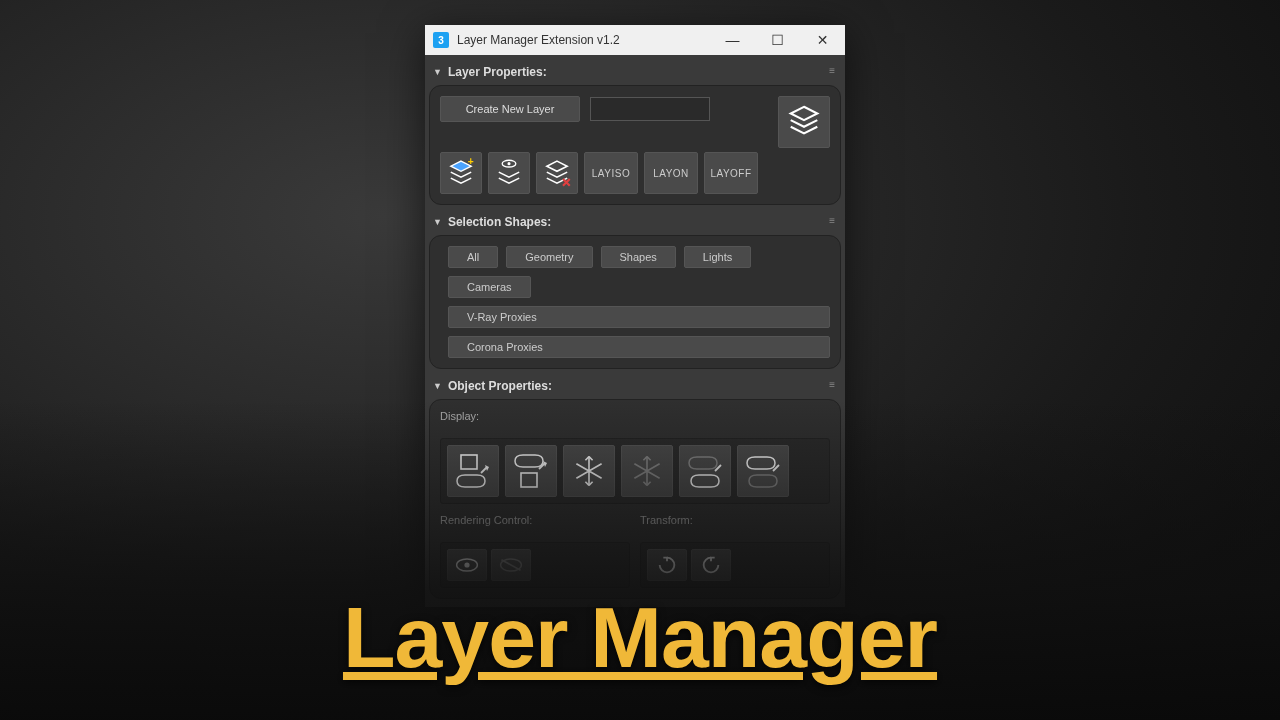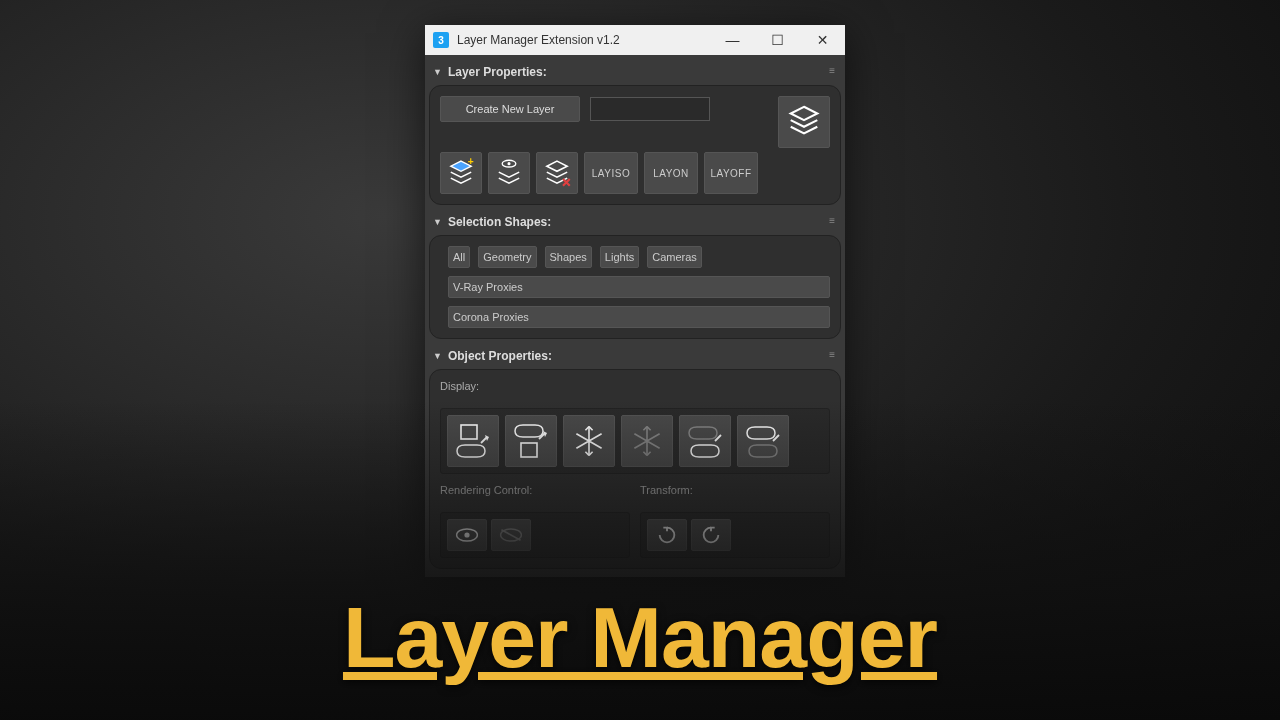--- a/index.html
+++ b/index.html
@@ -100,21 +100,21 @@
     border: 1px solid #555;
     background: #4a4a4a;
     display: flex; align-items: center; justify-content: center;
     border-radius: 2px;
   }
   .filter-btn {
     background: #4a4a4a;
     border: 1px solid #555;
     color: #ccc;
     font-size: 11px;
-    padding: 4px 4px;
+    padding: 4px 18px;
     cursor: pointer;
     border-radius: 2px;
   }
   .filter-row { display: flex; gap: 8px; margin-bottom: 8px; flex-wrap: wrap; padding-left: 8px; }
   .sub-label { color: #aaa; font-size: 11px; margin-bottom: 16px; }
   .display-grid {
     display: flex; gap: 6px;
     border: 1px solid #222;
     background: #2a2a2a;
     padding: 6px;

